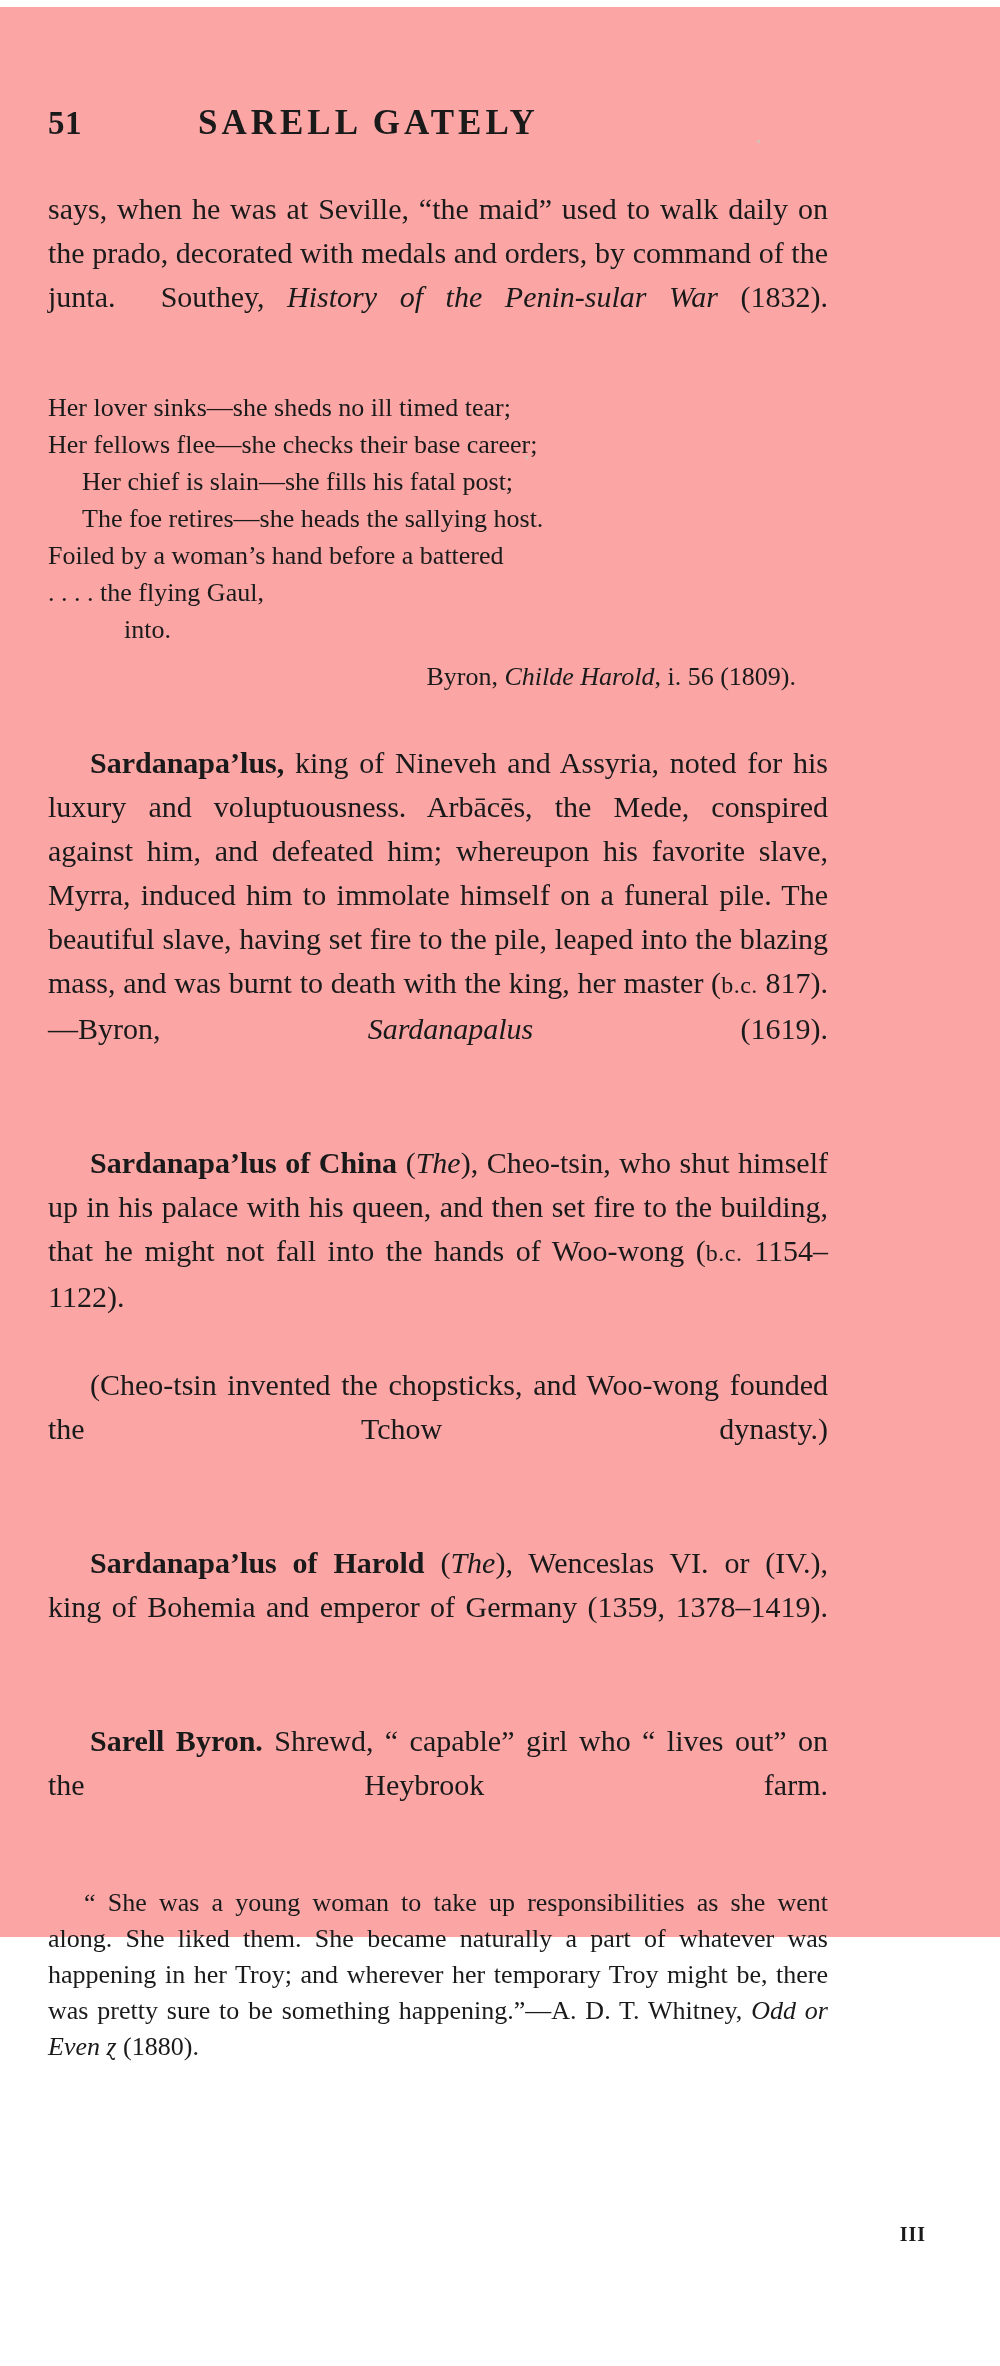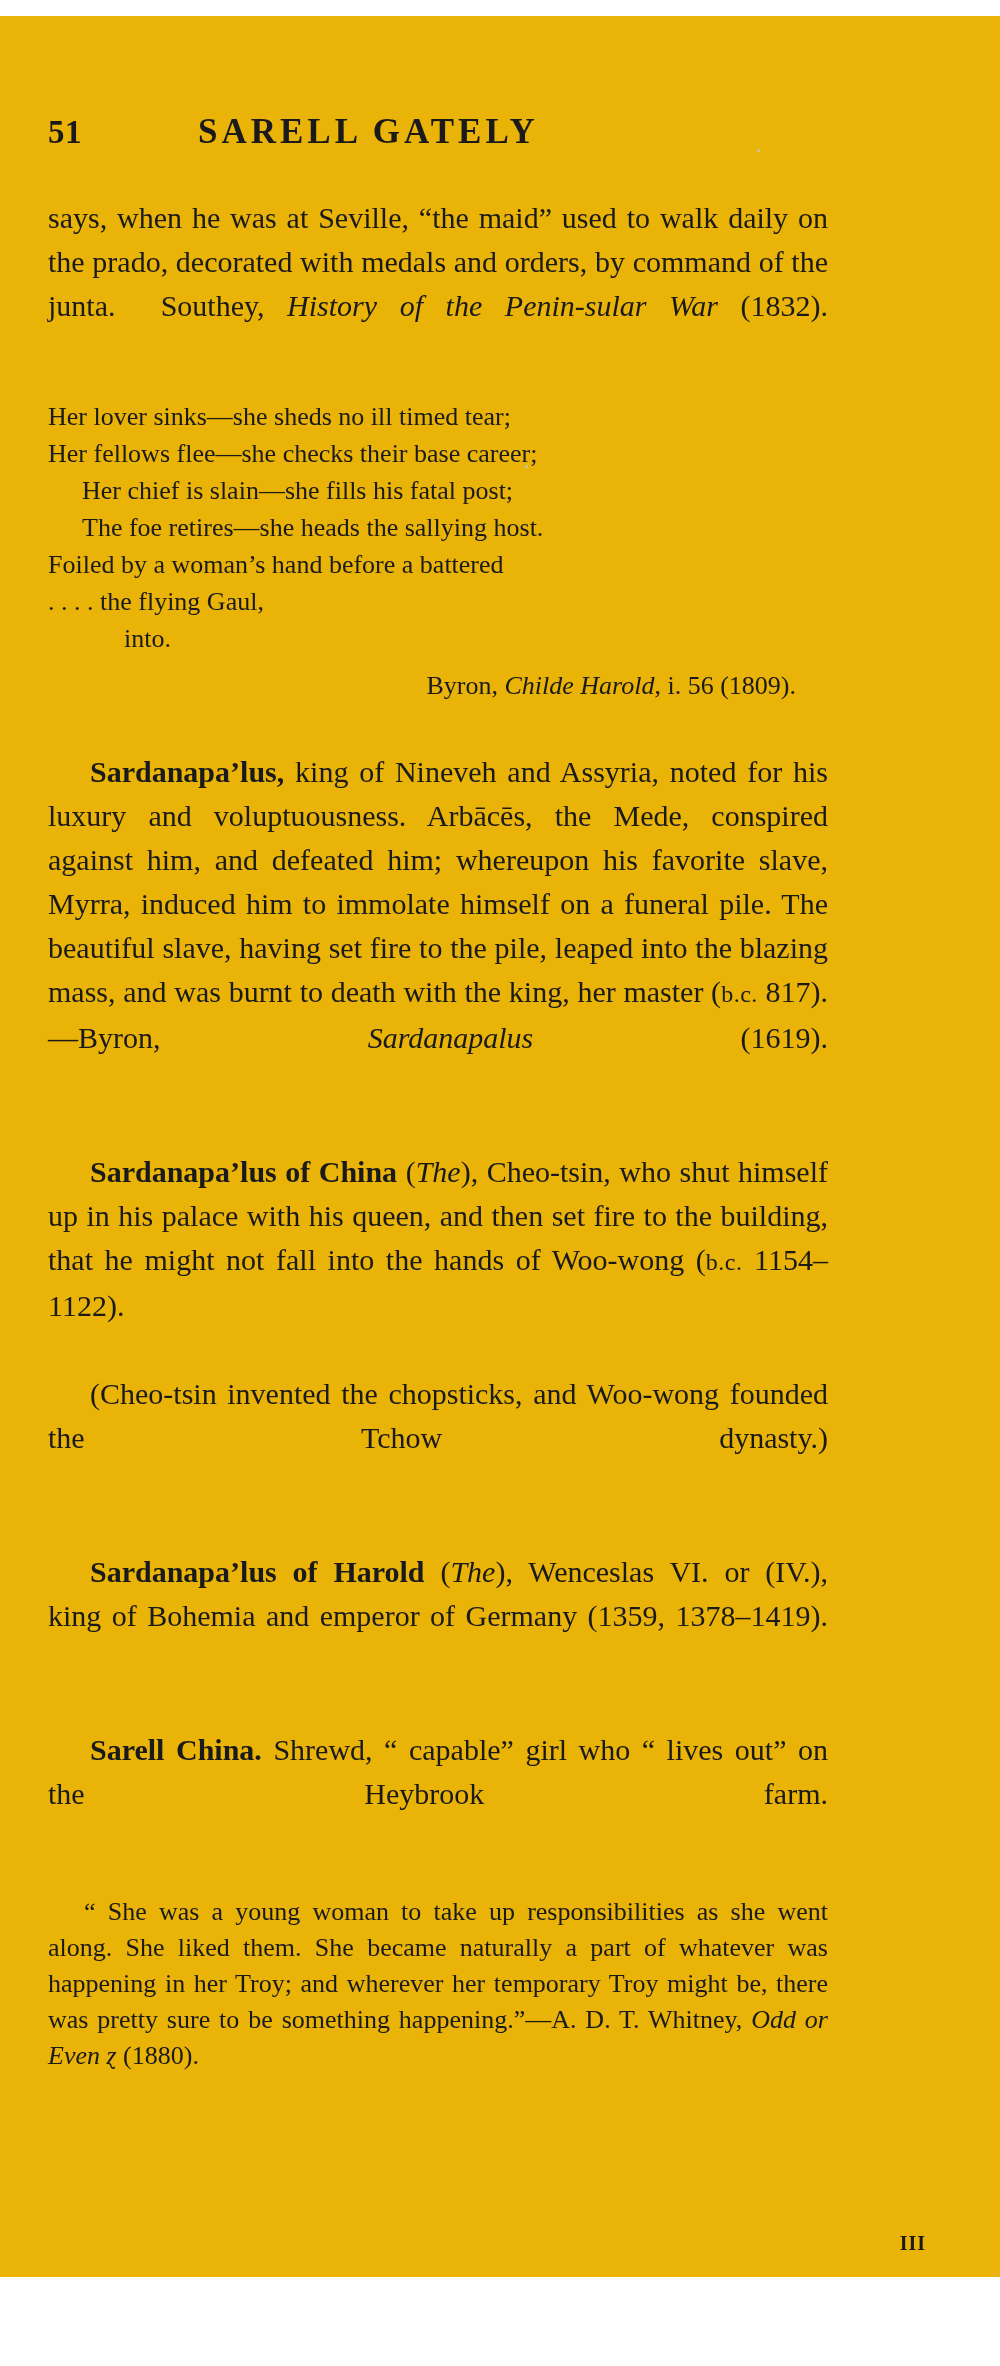--- a/index.html
+++ b/index.html
@@ -10,24 +10,24 @@
   body {
     width: 1000px;
     height: 2366px;
     font-family: "Liberation Serif", serif;
     color: #1a1a1a;
     position: relative;
     overflow: hidden;
   }
   .page {
     position: absolute;
-    left: 0; top: 16px;
+    left: 0; top: 7px;
     width: 1000px;
-    height: 2261px;
-    background: #eab308;
+    height: 1930px;
+    background: #fca5a5;
   }
   .content {
     position: absolute;
     left: 48px;
     top: 96px;
     width: 856px;
   }
   
   .running-head {
     display: flex;
@@ -160,21 +160,21 @@
       <div class="entry">
         <p class="jfull indent"><b class="headword">Sardanapa’lus of China</b>&nbsp;(<i>The</i>)<span>, Cheo-tsin, who shut himself up in his palace with his queen, and then set fire to the building, that he might not fall into the hands of Woo-wong (</span><span class="sc">b.c.</span><span> 1154–1122).</span></p>
         <p class="jfull indent">(Cheo-tsin invented the chopsticks, and Woo-wong founded the Tchow dynasty.)</p>
       </div>
 
       <div class="entry">
         <p class="jfull indent"><b class="headword">Sardanapa’lus  of  Harold</b>&nbsp;(<i>The</i>)<span>, Wenceslas VI. or (IV.), king of Bohemia and emperor of Germany (1359, 1378–1419).</span></p>
       </div>
 
       <div class="entry">
-        <p class="jfull indent"><b class="headword">Sarell China.</b><span>  Shrewd, “ capable” girl who “ lives out” on the Heybrook farm.</span></p>
+        <p class="jfull indent"><b class="headword">Sarell Byron.</b><span>  Shrewd, “ capable” girl who “ lives out” on the Heybrook farm.</span></p>
       </div>
 
       <div class="quoteblock">
         <p class="first"><span>“ She was a young woman to  take up responsibilities as she went along.  She liked them.  She became naturally a part of whatever was happening in her Troy; and wherever her temporary Troy might be, there was pretty sure to be something happening.”—A. D. T.  Whitney, </span><i>Odd or Even ɀ</i><span> (1880).</span></p>
       </div>
 
     </div>
   </div>
 
   <div class="signature">III</div>

